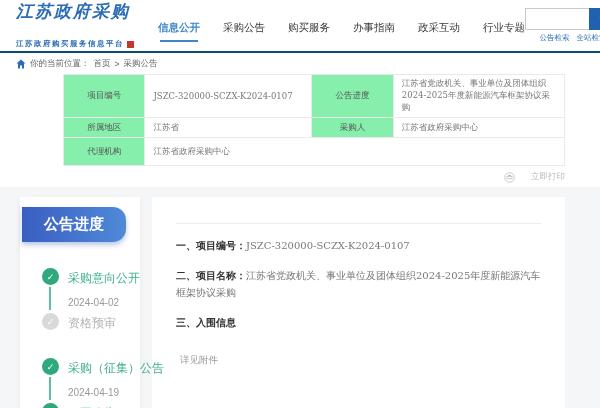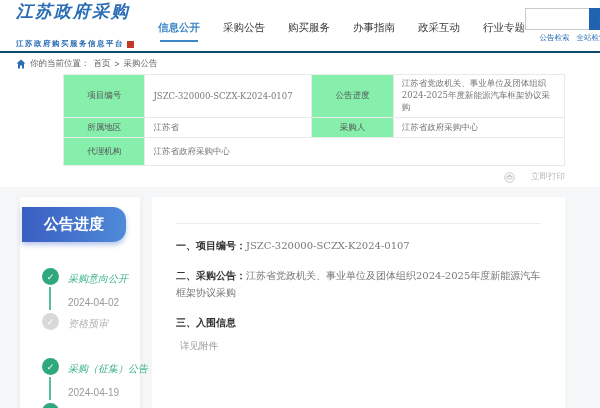--- a/index.html
+++ b/index.html
@@ -58,36 +58,36 @@
     background:linear-gradient(90deg,#3a5ec2,#4f8ad8); color:#fff; font-weight:bold;
     font-size:15px; display:flex; align-items:center; justify-content:center;
     box-shadow:0 3px 5px rgba(58,94,194,.35); }
   .timeline { margin:26px 0 0 22px; }
   .step { position:relative; padding-left:26px; min-height:45px; }
   .step .circle { position:absolute; left:0; top:0; width:17px; height:17px; border-radius:50%;
     background:#2fa97c; color:#fff; font-size:9px; display:flex; align-items:center;
     justify-content:center; }
   .step.pending .circle { background:#d9d9d9; }
   .step .connector { position:absolute; left:7px; top:19px; bottom:3px; width:2px; background:#5bbf9b; }
-  .step-label { font-size:10px; color:#3cb188; line-height:17px; white-space:nowrap;font-style:italic; }
+  .step-label { font-size:12px; color:#3cb188; line-height:17px; white-space:nowrap; }
   .step.pending .step-label { color:#b3b3b3; }
   .step-date { font-size:10px; color:#999; margin-top:10px; }
 
   
   .article-card { background:#fff; margin-left:12px; width:413px; height:260px;
     padding:14px 24px 0; overflow:hidden; }
   .art-title { text-align:center; font-size:11.5px; font-weight:bold; color:#333;
     line-height:1.55; padding:0 6px; }
   .art-meta { text-align:center; font-size:8.5px; color:#aaa; margin-top:9px; }
   .art-meta span { margin:0 3px; }
   .art-divider { border:none; border-top:1px solid #ececec; margin-top:12px; }
   .sec { margin-top:13px; font-size:10px; color:#333; line-height:1.7; }
   .sec b { font-weight:bold; }
   .sec .val { font-family:"DejaVu Serif","Liberation Serif",serif; color:#777; }
-  .note { margin:9px 0 0 4px; font-size:9.5px; color:#999;
+  .note { margin:23px 0 0 4px; font-size:9.5px; color:#999;
     font-family:"DejaVu Serif","Liberation Serif",serif; }
 </style>
 </head>
 <body>
 
 <div class="header">
   <div class="brand">
     <span class="brand-main">江苏政府采购</span>
     <span class="brand-sub">
       <span class="brand-sub-text">江苏政府购买服务信息平台</span>
@@ -195,21 +195,21 @@
   </div>
 
   <div class="article-card">
     <hr class="art-divider">
 
     <div class="sec">
       <b>一、项目编号：</b><span class="val">JSZC-320000-SCZX-K2024-0107</span>
     </div>
 
     <div class="sec">
-      <b>二、采购公告：</b><span class="val">江苏省党政机关、事业单位及团体组织2024-2025年度新能源汽车框架协议采购</span>
+      <b>二、项目名称：</b><span class="val">江苏省党政机关、事业单位及团体组织2024-2025年度新能源汽车框架协议采购</span>
     </div>
 
     <div class="sec">
       <b>三、入围信息</b>
     </div>
     <div class="note">详见附件</div>
 
   </div>
 
 </div>

